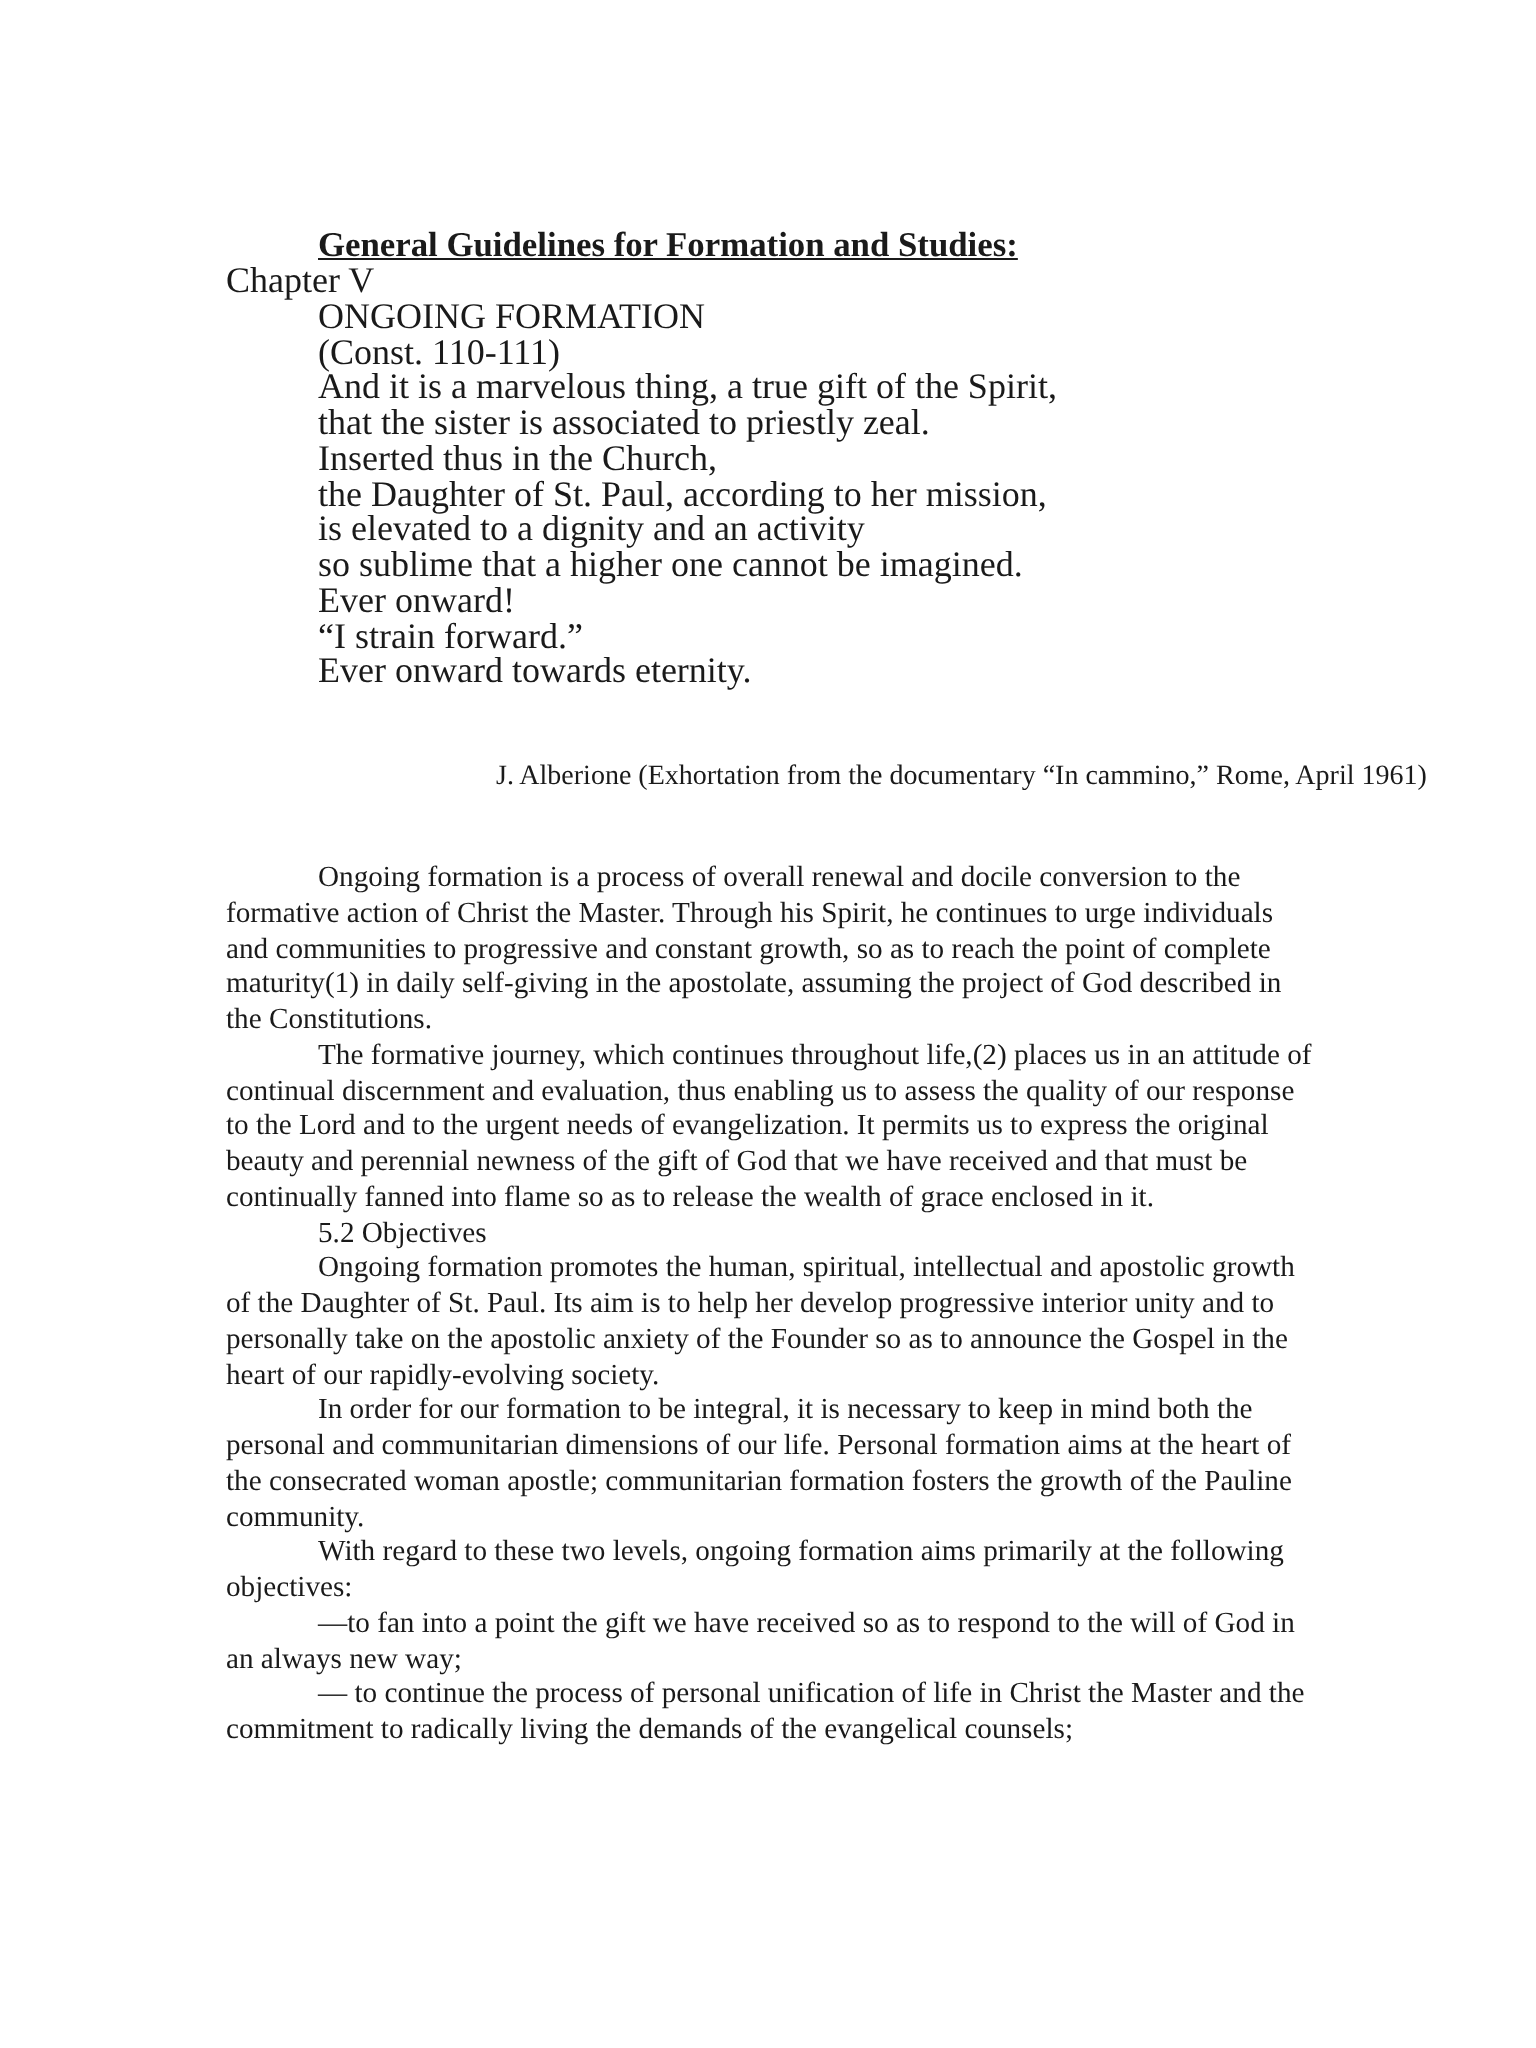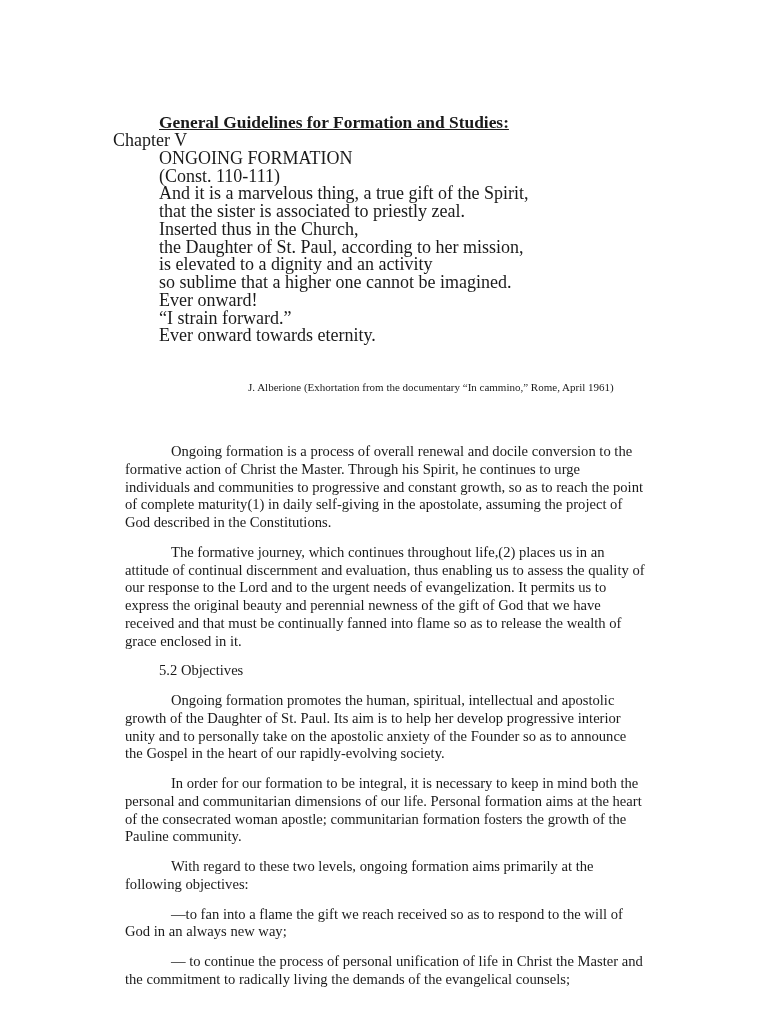--- a/index.html
+++ b/index.html
@@ -42,33 +42,33 @@
     left: 0;
     top: 132px;
   }
   .indent {
     padding-left: 46px;
   }
   .citation {
     position: absolute;
     left: 135px;
     top: 381px;
-    font-size: 11px;
+    font-size: 14px;
     white-space: nowrap;
   }
   .body-block {
     position: absolute;
     left: 0;
     top: 431px;
     width: 545px;
   }
   .para {
     font-size: 14.6px;
     line-height: 17.75px;
-    margin: 12px;
+    margin: 0;
     text-indent: 46px;
     text-align: left;
   }
   .heading-line {
     font-size: 14.6px;
     line-height: 17.75px;
     padding-left: 46px;
     white-space: nowrap;
   }
 </style>
@@ -97,17 +97,17 @@
   <div class="citation">J. Alberione (Exhortation from the documentary “In cammino,” Rome, April 1961)</div>
 
   <div class="body-block">
     <p class="para">Ongoing formation is a process of overall renewal and docile conversion to the formative action of Christ the Master. Through his Spirit, he continues to urge individuals and communities to progressive and constant growth, so as to reach the point of complete maturity(1) in daily self-giving in the apostolate, assuming the project of God described in the Constitutions.</p>
     <p class="para">The formative journey, which continues throughout life,(2) places us in an attitude of continual discernment and evaluation, thus enabling us to assess the quality of our response to the Lord and to the urgent needs of evangelization. It permits us to express the original beauty and perennial newness of the gift of God that we have received and that must be continually fanned into flame so as to release the wealth of grace enclosed in it.</p>
 
     <div class="heading-line">5.2 Objectives</div>
     <p class="para">Ongoing formation promotes the human, spiritual, intellectual and apostolic growth of the Daughter of St. Paul. Its aim is to help her develop progressive interior unity and to personally take on the apostolic anxiety of the Founder so as to announce the Gospel in the heart of our rapidly-evolving society.</p>
     <p class="para">In order for our formation to be integral, it is necessary to keep in mind both the personal and communitarian dimensions of our life. Personal formation aims at the heart of the consecrated woman apostle; communitarian formation fosters the growth of the Pauline community.</p>
     <p class="para">With regard to these two levels, ongoing formation aims primarily at the following objectives:</p>
-    <p class="para">—to fan into a flame the gift we reach received so as to respond to the will of God in an always new way;</p>
+    <p class="para">—to fan into a point the gift we have received so as to respond to the will of God in an always new way;</p>
     <p class="para">— to continue the process of personal unification of life in Christ the Master and the commitment to radically living the demands of the evangelical counsels;</p>
   </div>
 
 </div>
 
 </body></html>

